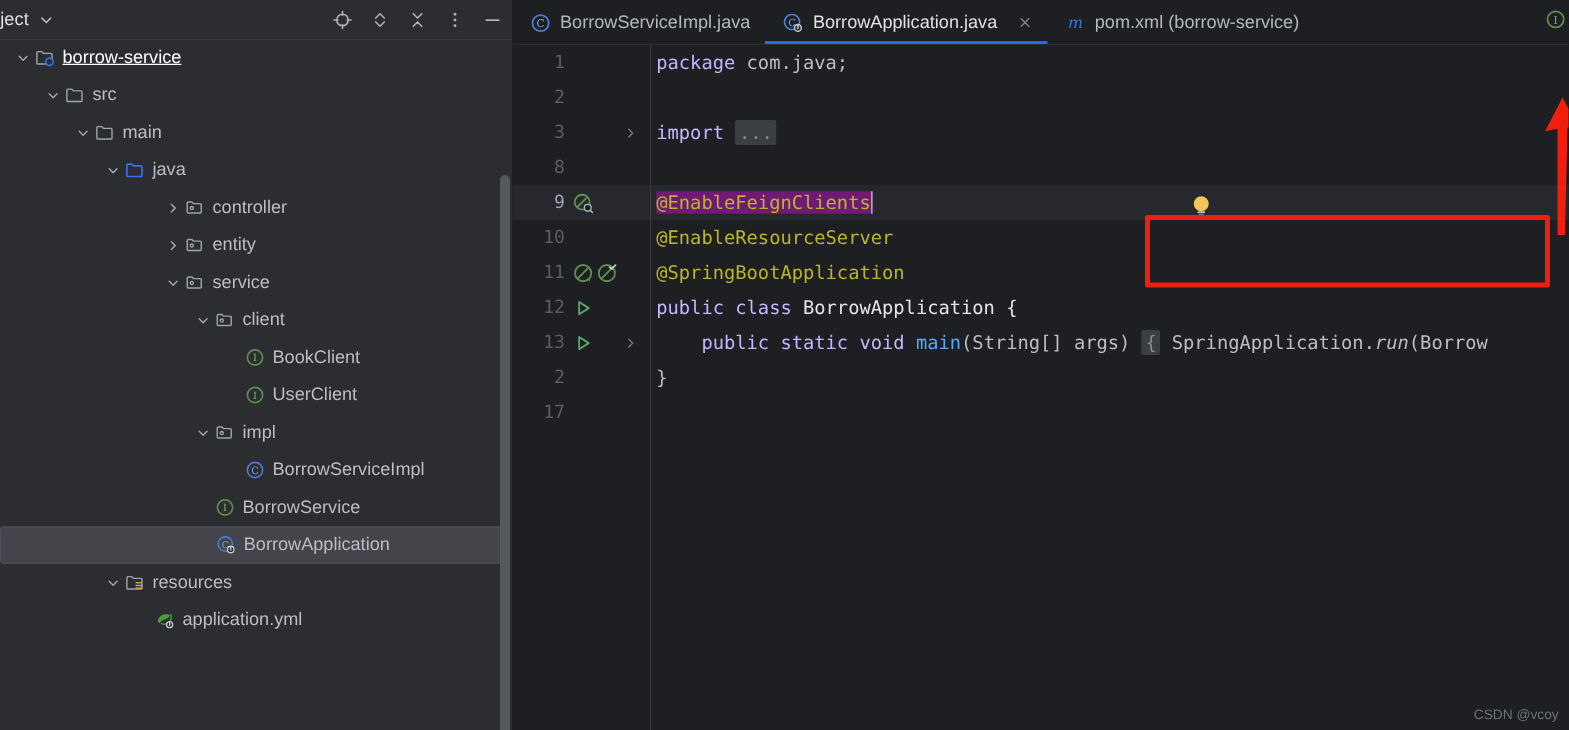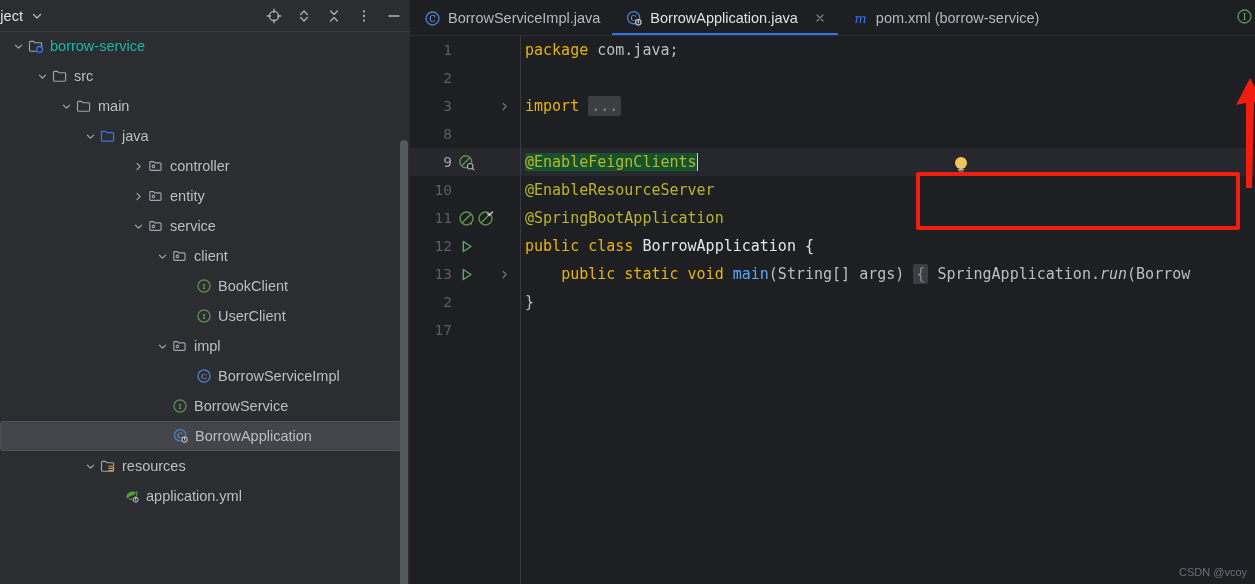--- a/index.html
+++ b/index.html
@@ -61,21 +61,21 @@
     background: #43454a;
     border: 1px solid #4e5157;
     border-radius: 3px;
     margin-right: 8px;
     height: 28px;
   }
   .twisty { width: 16px; height: 16px; flex: 0 0 16px; margin-right: 2px; display:flex; align-items:center; justify-content:center;}
   .spacer { flex: 0 0 auto; }
   .row .nodeicon { width: 16px; height: 16px; flex: 0 0 16px; margin-right: 6px; display:flex; align-items:center; justify-content:center;}
   .row .label { line-height: 1; }
-  .lbl-module { color: #14b8a6; }
+  .lbl-module { color: #ffffff; text-decoration: underline; }
   .scroll-v {
     position: absolute;
     left: 400px; top: 140px;
     width: 8px; height: 470px;
     background: #55585d;
     border-radius: 4px;
   }
 
   
   #editor {
@@ -148,27 +148,27 @@
   .foldcol {
     position: absolute; right: 14px; top: 0;
     height: 28px; width: 14px;
     display: flex; align-items: center; justify-content: center;
   }
   .gsep {
     position: absolute; left: 110px; top: 0; bottom: 0;
     width: 1px; background: #393b40;
   }
   .codetext { padding-left: 0px; color: #bcbec4; }
-  .kw  { color: #eab308; }
+  .kw  { color: #c4b5fd; }
   .ann { color: #bbb529; }
   .typ { color: #e5e5e5; }
   .mth { color: #56a8f5; }
   .itl { font-style: italic; color: #bcbec4; }
   .plain { color: #bcbec4; }
-  .sel  { background: #14532d; }
+  .sel  { background: #701a75; }
   .fold {
     background: #3c3f41; color: #848a97;
     border-radius: 2px; padding: 1px 3px;
   }
   .caret {
     display: inline-block; width: 1.5px; height: 18px;
     background: #cfd2d6; vertical-align: -4px;
   }
 
   

